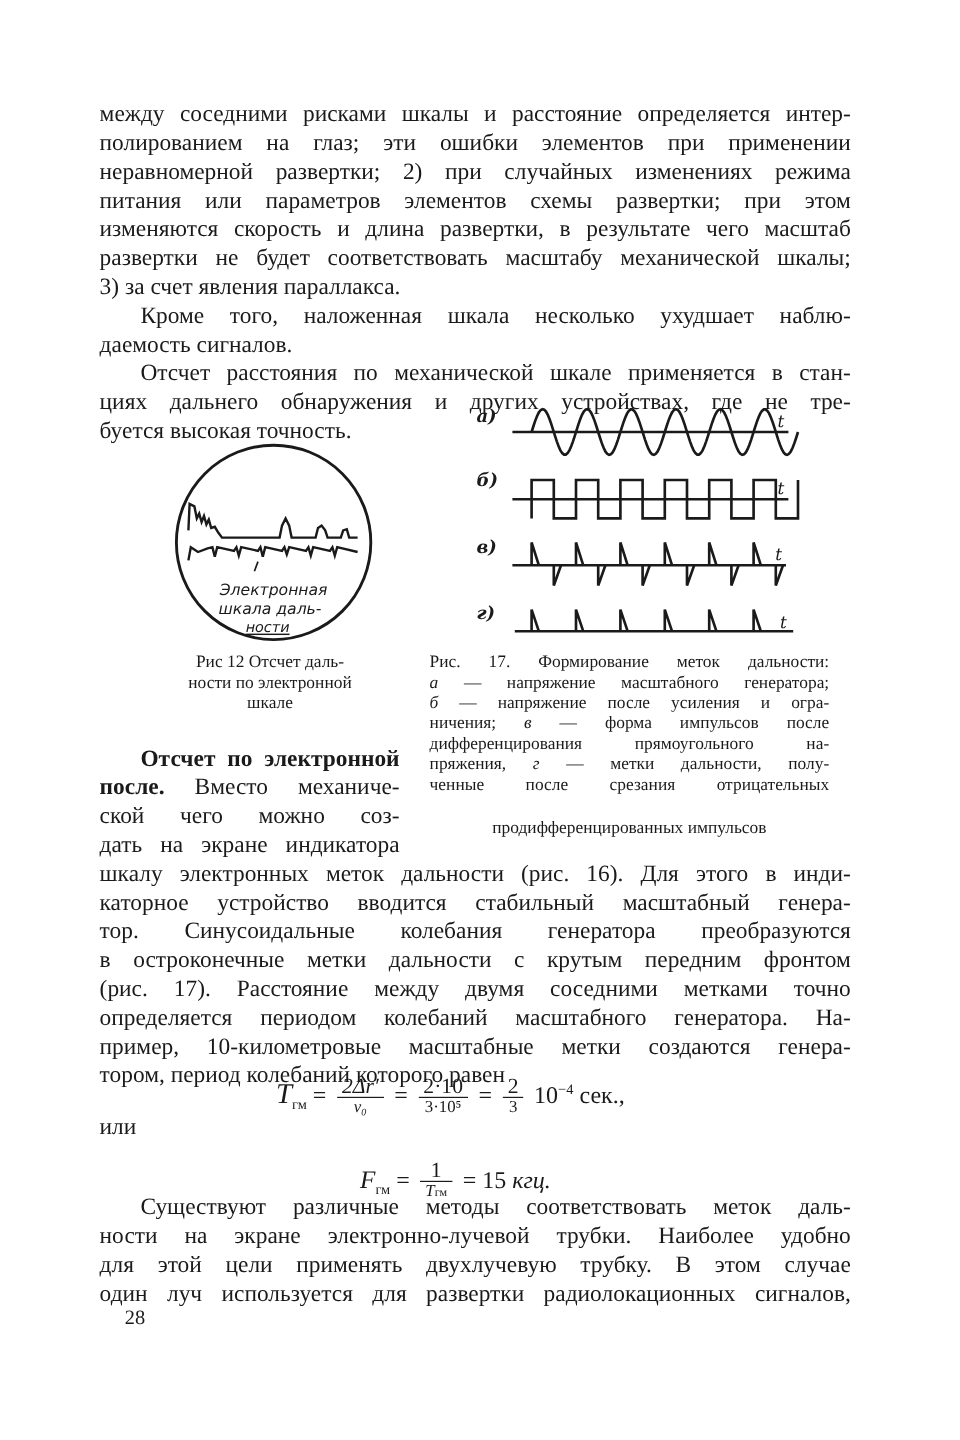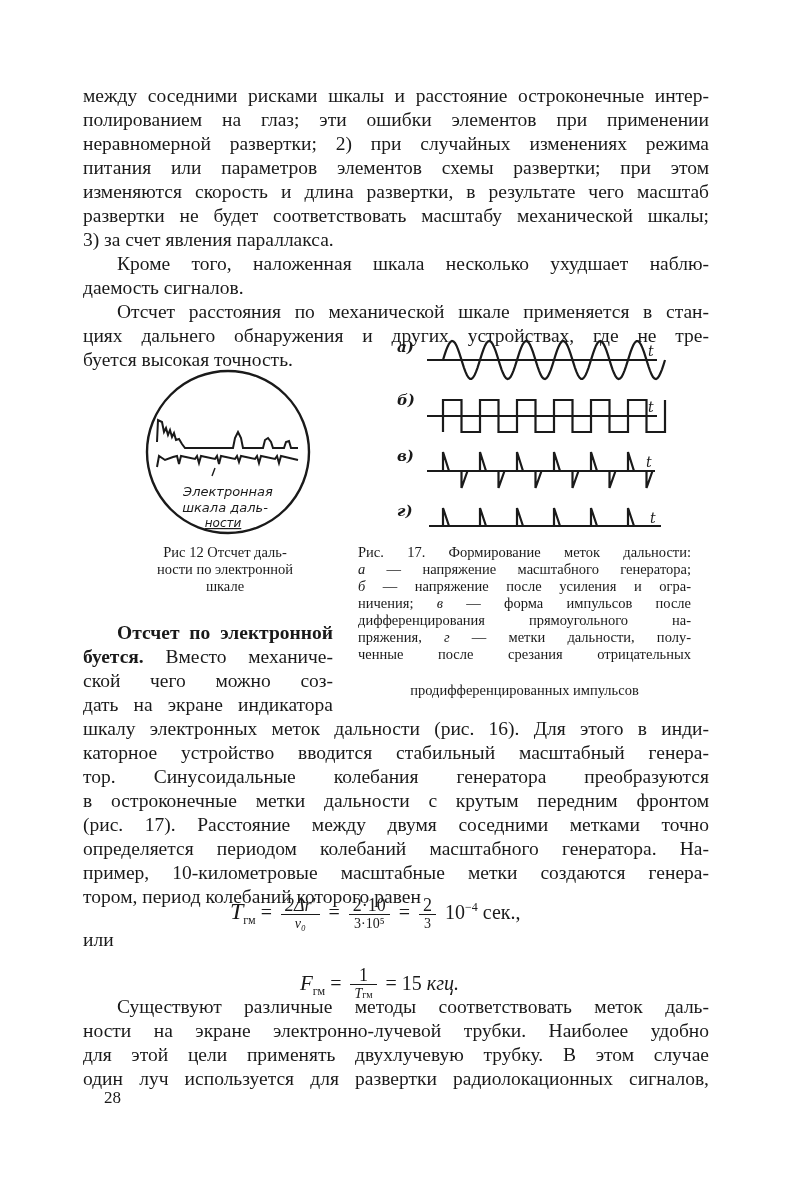--- a/index.html
+++ b/index.html
@@ -23,21 +23,21 @@
   .frac .num { display:block; border-bottom:1.3px solid #1a1a1a; padding:0 4px; font-size:18px; line-height:18px; }
   .frac .den { display:block; padding:0 4px; font-size:14px; line-height:18px; }
   .Tv { font-style:italic; font-size:24px; }
   .sub { font-size:12px; vertical-align:-5px; }
   .pagenum { position:absolute; left:104px; top:1088px; font-size:17px; }
 </style>
 </head>
 <body>
 
 <div>
-  <div class="line" style="top:84px">между соседними рисками шкалы и расстояние остроконечные интер-</div>
+  <div class="line" style="top:84px">между соседними рисками шкалы и расстояние определяется интер-</div>
   <div class="line" style="top:108px">полированием на глаз; эти ошибки элементов при применении</div>
   <div class="line" style="top:132px">неравномерной развертки; 2) при случайных изменениях режима</div>
   <div class="line" style="top:156px">питания или параметров элементов схемы развертки; при этом</div>
   <div class="line" style="top:180px">изменяются скорость и длина развертки, в результате чего масштаб</div>
   <div class="line" style="top:204px">развертки не будет соответствовать масштабу механической шкалы;</div>
   <div class="line last" style="top:228px">3) за счет явления параллакса.</div>
 </div>
 
 <div>
   <div class="line indent" style="top:252px">Кроме того, наложенная шкала несколько ухудшает наблю-</div>
@@ -101,21 +101,21 @@
   <div class="cap cap17" style="top:578px"><span class="it">б</span><span> — напряжение после усиления и огра-</span></div>
   <div class="cap cap17" style="top:595px"><span>ничения; </span><span class="it">в</span><span> — форма импульсов после</span></div>
   <div class="cap cap17" style="top:612px">дифференцирования прямоугольного на-</div>
   <div class="cap cap17" style="top:629px"><span>пряжения, </span><span class="it">г</span><span> — метки дальности, полу-</span></div>
   <div class="cap cap17" style="top:646px">ченные после срезания отрицательных</div>
   <div class="cap cap17 center" style="top:663px">продифференцированных импульсов</div>
 </div>
 
 <div>
   <div class="line narrow indent b" style="top:621px">Отсчет по электронной</div>
-  <div class="line narrow" style="top:645px"><span class="b">буется.</span><span> Вместо механиче-</span></div>
+  <div class="line narrow" style="top:645px"><span class="b">после.</span><span> Вместо механиче-</span></div>
   <div class="line narrow" style="top:669px">ской чего можно соз-</div>
   <div class="line narrow" style="top:693px">дать на экране индикатора</div>
   <div class="line" style="top:717px">шкалу электронных меток дальности (рис. 16). Для этого в инди-</div>
   <div class="line" style="top:741px">каторное устройство вводится стабильный масштабный генера-</div>
   <div class="line" style="top:765px">тор. Синусоидальные колебания генератора преобразуются</div>
   <div class="line" style="top:789px">в остроконечные метки дальности с крутым передним фронтом</div>
   <div class="line" style="top:813px">(рис. 17). Расстояние между двумя соседними метками точно</div>
   <div class="line" style="top:837px">определяется периодом колебаний масштабного генератора. На-</div>
   <div class="line" style="top:861px">пример, 10-километровые масштабные метки создаются генера-</div>
   <div class="line last" style="top:885px">тором, период колебаний которого равен</div>

